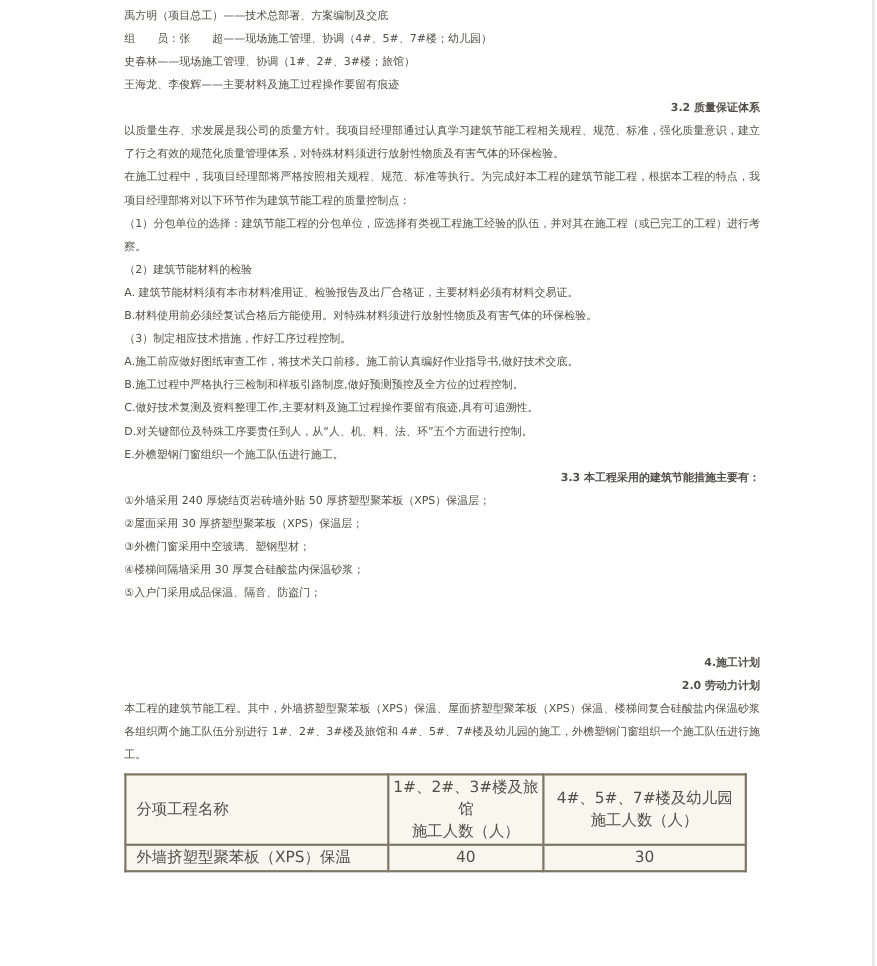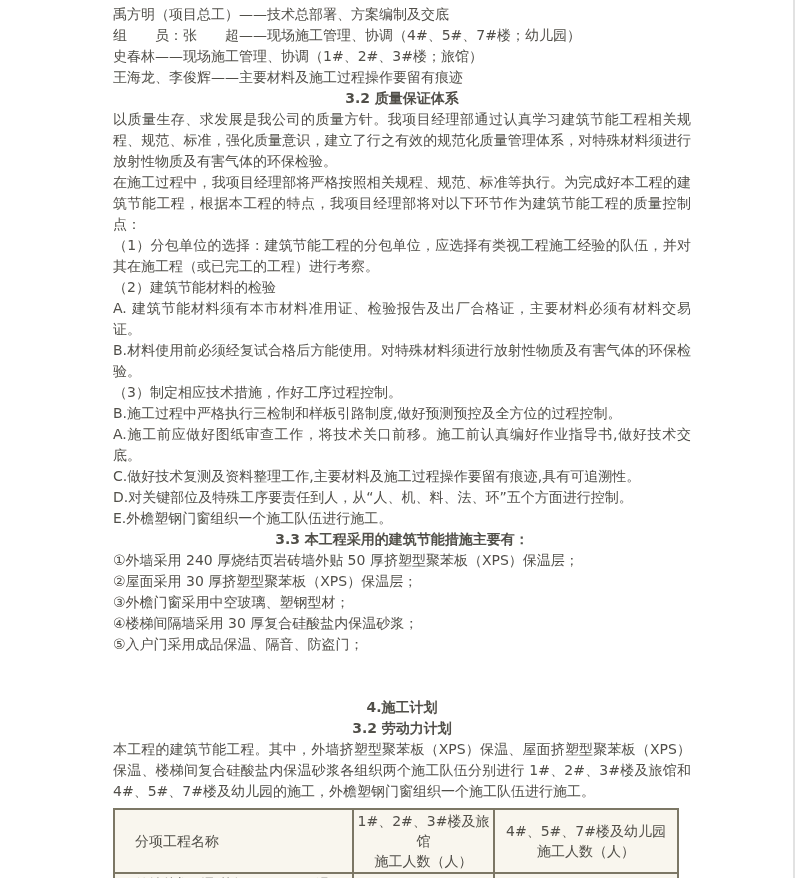--- a/index.html
+++ b/index.html
@@ -18,29 +18,29 @@
     overflow:hidden;
     position:relative;
   }
   .doc{
     position:absolute;
     left:113px;top:4px;
     width:578px;
   }
   .doc p{
     margin:0;padding:0;
-    font-size:14px;
+    font-size:10px;
     line-height:21px;
     text-align:justify;
     text-justify:inter-ideograph;
     word-break:break-all;
   }
   .doc p.h{
     font-weight:bold;
-    text-align:center;
+    text-align:right;
   }
   .doc p.blank{height:21px;}
   table.labor{
     border-collapse:collapse;
     table-layout:fixed;
     width:564px;
     margin-top:6px;
     background:var(--table-bg);
   }
   table.labor th, table.labor td{
@@ -53,21 +53,21 @@
     height:46px;
     font-size:14px;
     line-height:20px;
   }
   table.labor td{
     height:20px;
     font-size:14px;
   }
   .col-name{
     text-align:left;
-    padding-left:20px;
+    padding-left:9px;
   }
   .col-num{
     text-align:center;
     white-space:pre-line;
   }
   td.col-num{font-size:13px;}
   .pane-edge{
     position:absolute;
     top:0;right:2px;
     width:2px;height:878px;
@@ -84,35 +84,35 @@
       <p class="p">史春林——现场施工管理、协调（1#、2#、3#楼；旅馆）</p>
       <p class="p">王海龙、李俊辉——主要材料及施工过程操作要留有痕迹</p>
       <p class="h">3.2 质量保证体系</p>
       <p class="p">以质量生存、求发展是我公司的质量方针。我项目经理部通过认真学习建筑节能工程相关规程、规范、标准，强化质量意识，建立了行之有效的规范化质量管理体系，对特殊材料须进行放射性物质及有害气体的环保检验。</p>
       <p class="p">在施工过程中，我项目经理部将严格按照相关规程、规范、标准等执行。为完成好本工程的建筑节能工程，根据本工程的特点，我项目经理部将对以下环节作为建筑节能工程的质量控制点：</p>
       <p class="p">（1）分包单位的选择：建筑节能工程的分包单位，应选择有类视工程施工经验的队伍，并对其在施工程（或已完工的工程）进行考察。</p>
       <p class="p">（2）建筑节能材料的检验</p>
       <p class="p">A. 建筑节能材料须有本市材料准用证、检验报告及出厂合格证，主要材料必须有材料交易证。</p>
       <p class="p">B.材料使用前必须经复试合格后方能使用。对特殊材料须进行放射性物质及有害气体的环保检验。</p>
       <p class="p">（3）制定相应技术措施，作好工序过程控制。</p>
+      <p class="p">A.施工前应做好图纸审查工作，将技术关口前移。施工前认真编好作业指导书,做好技术交底。</p>
       <p class="p">B.施工过程中严格执行三检制和样板引路制度,做好预测预控及全方位的过程控制。</p>
-      <p class="p">A.施工前应做好图纸审查工作，将技术关口前移。施工前认真编好作业指导书,做好技术交底。</p>
       <p class="p">C.做好技术复测及资料整理工作,主要材料及施工过程操作要留有痕迹,具有可追溯性。</p>
       <p class="p">D.对关键部位及特殊工序要责任到人，从“人、机、料、法、环”五个方面进行控制。</p>
       <p class="p">E.外檐塑钢门窗组织一个施工队伍进行施工。</p>
       <p class="h">3.3 本工程采用的建筑节能措施主要有：</p>
       <p class="p">①外墙采用 240 厚烧结页岩砖墙外贴 50 厚挤塑型聚苯板（XPS）保温层；</p>
       <p class="p">②屋面采用 30 厚挤塑型聚苯板（XPS）保温层；</p>
       <p class="p">③外檐门窗采用中空玻璃、塑钢型材；</p>
       <p class="p">④楼梯间隔墙采用 30 厚复合硅酸盐内保温砂浆；</p>
       <p class="p">⑤入户门采用成品保温、隔音、防盗门；</p>
       <p class="blank">&nbsp;</p>
       <p class="blank">&nbsp;</p>
       <p class="h">4.施工计划</p>
-      <p class="h">3.2 劳动力计划</p>
+      <p class="h">2.0 劳动力计划</p>
       <p class="p">本工程的建筑节能工程。其中，外墙挤塑型聚苯板（XPS）保温、屋面挤塑型聚苯板（XPS）保温、楼梯间复合硅酸盐内保温砂浆各组织两个施工队伍分别进行 1#、2#、3#楼及旅馆和 4#、5#、7#楼及幼儿园的施工，外檐塑钢门窗组织一个施工队伍进行施工。</p>
     </div>
   <table class="labor">
     <colgroup>
       <col style="width:239px">
       <col style="width:141px">
       <col style="width:184px">
     </colgroup>
     <thead>
       <tr id="table-header-row">

